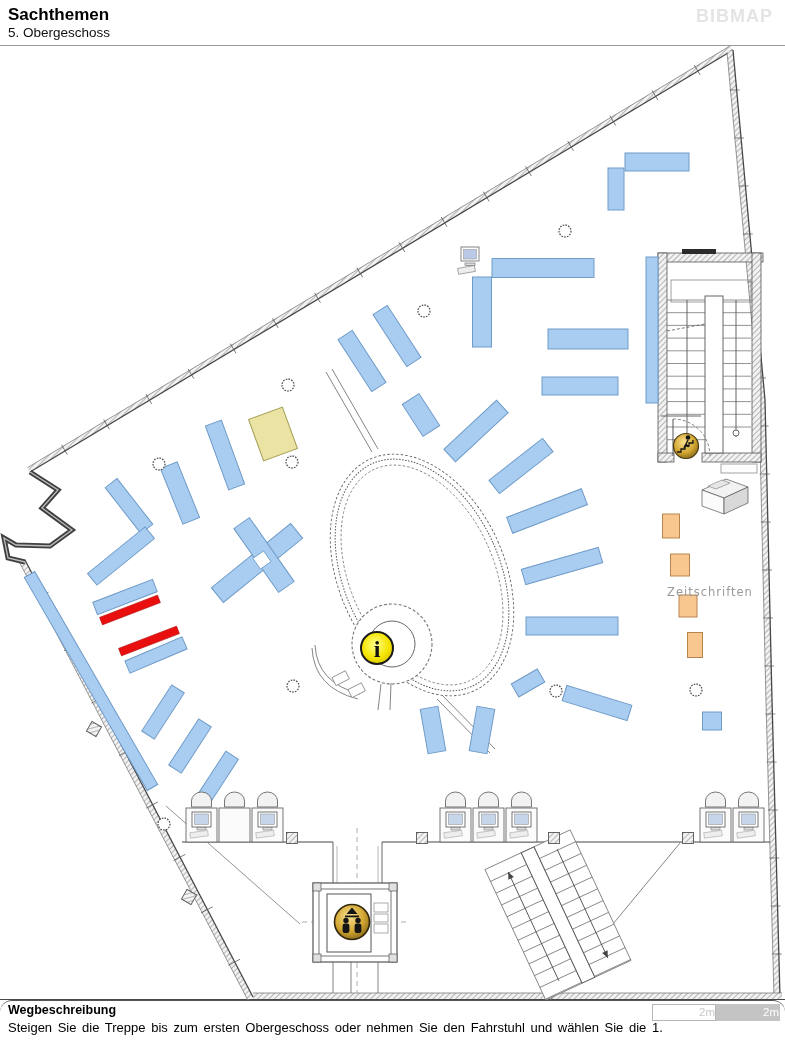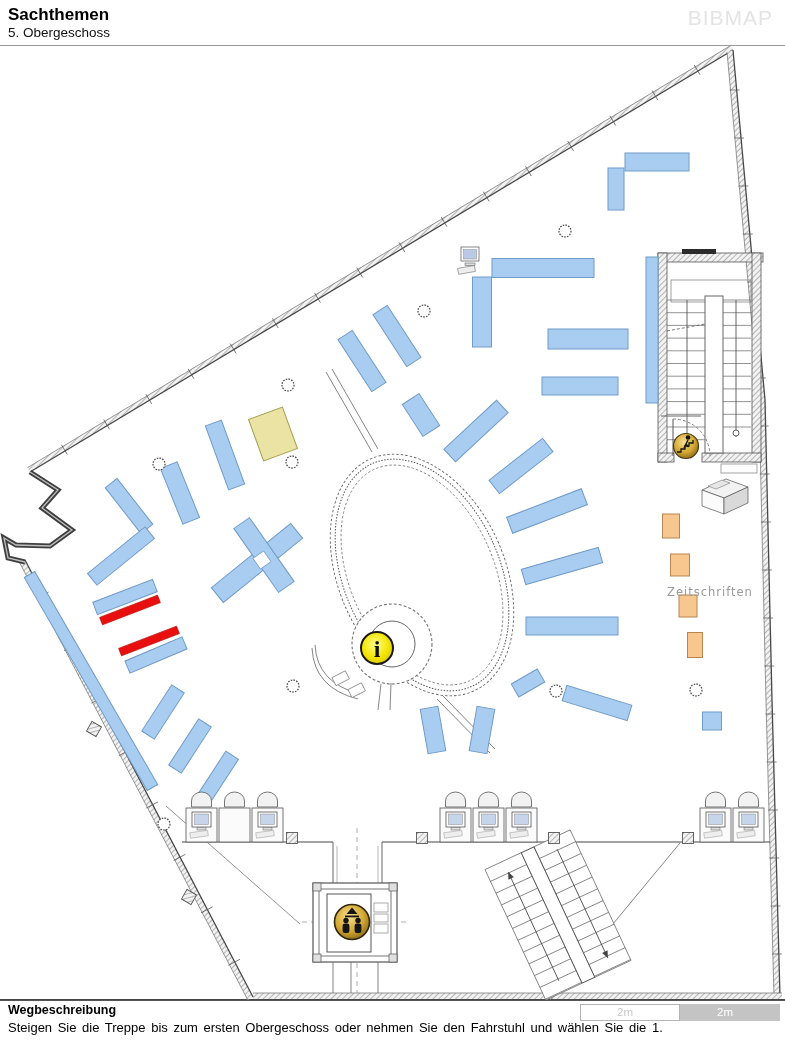--- a/index.html
+++ b/index.html
@@ -2,30 +2,30 @@
 <html style="--blue: #A9CDF1; --blueB: #6F9BC8; --red: #E90F0F; --redB: #B50000; --beige: #EAE3A3; --beigeB: #A59F55; --orange: #F8C68F; --orangeB: #B9854F; --label: #9A9A9A; --logo: #E4E4E4;"><head>
 <meta charset="utf-8">
 <style>
   html,body{margin:0;padding:0;background:#fff;}
   .page{position:relative;width:785px;height:1043px;background:#fff;overflow:hidden;
         font-family:"Liberation Sans", sans-serif;}
   header{position:absolute;left:0;top:0;width:785px;height:45px;background:#fff;
          border-bottom:1px solid #999;z-index:5;}
   .title{position:absolute;left:8px;top:5px;font-size:17px;font-weight:bold;color:#000;}
   .subtitle{position:absolute;left:8px;top:25px;font-size:13.5px;color:#111;}
-  .logo{position:absolute;right:12px;top:6px;font-size:21px;font-weight:normal;
+  .logo{position:absolute;right:12px;top:6px;font-size:18px;font-weight:bold;
         letter-spacing:1px;color:var(--logo,#e4e4e4);}
   .map-area{position:absolute;left:0;top:0;width:785px;height:1043px;}
   footer{position:absolute;left:0;top:1000px;width:785px;height:43px;background:#fff;
-         border-top:1px solid #555;z-index:5;}
+         border-top:1px solid #555;z-index:5;border-radius:12px;}
   .f-head{position:absolute;left:8px;top:2px;font-size:12.5px;font-weight:bold;color:#000;}
   .f-text{position:absolute;left:8px;top:19px;width:660px;font-size:13px;color:#000;word-spacing:2px;}
   .scalebar{position:absolute;right:5px;top:3px;height:15px;z-index:6;}
   .scalebar span{display:inline-block;width:62px;height:15px;font-size:11.5px;
-                 text-align:left;line-height:15px;vertical-align:top;padding-left:36px;}
+                 text-align:right;line-height:15px;vertical-align:top;}
   .sc-l{background:#fff;border:1px solid #b5b5b5;color:#c8c8c8;}
   .sc-r{background:#c4c4c4;border:1px solid #c4c4c4;color:#fff;}
   svg{display:block;}
   .shelf-blue{fill:var(--blue,#A9CDF1);stroke:var(--blueB,#6F9BC8);stroke-width:1;}
   .shelf-red{fill:var(--red,#E90F0F);stroke:var(--redB,#B50000);stroke-width:.6;}
   .shelf-beige{fill:var(--beige,#EAE3A3);stroke:var(--beigeB,#A59F55);stroke-width:1;}
   .shelf-orange{fill:var(--orange,#F8C68F);stroke:var(--orangeB,#B9854F);stroke-width:1;}
   .wallline{stroke:#474747;stroke-width:1.3;fill:none;}
   .wallline2{stroke:#6b6b6b;stroke-width:.7;fill:none;}
   .thin{stroke:#666;stroke-width:.8;fill:none;}

